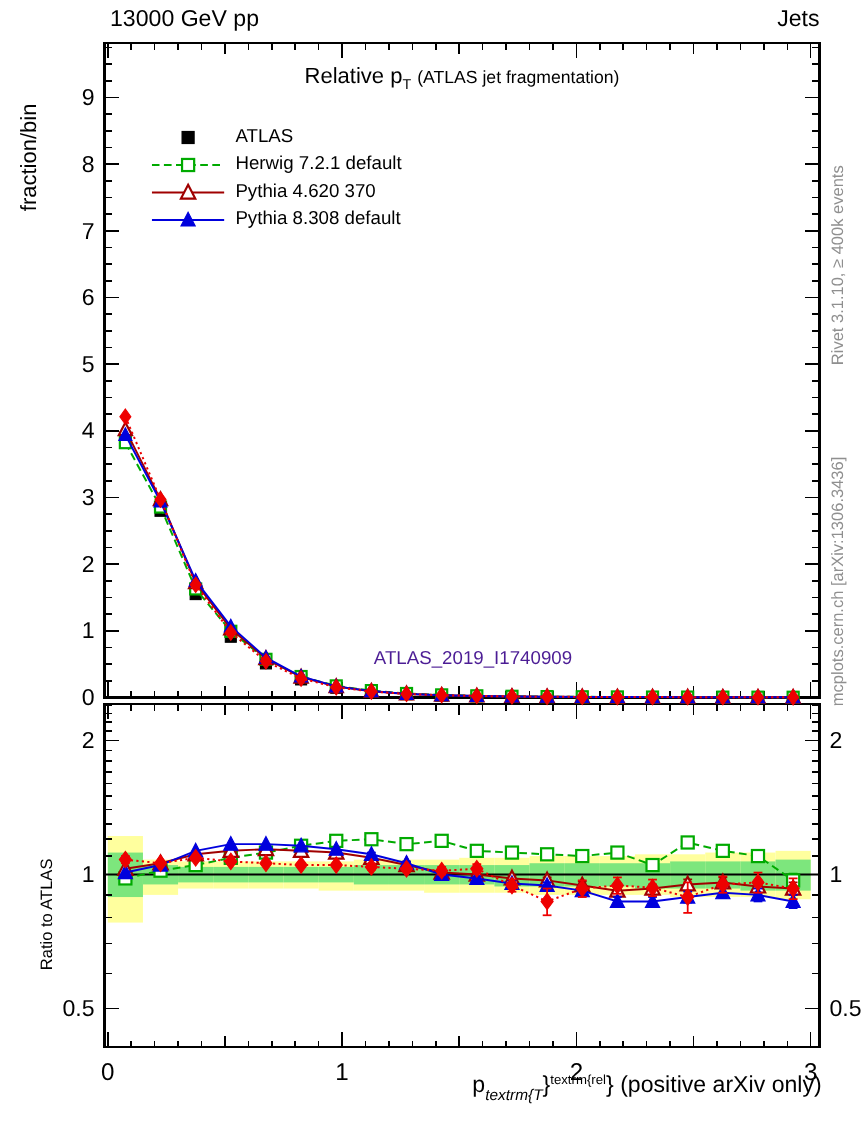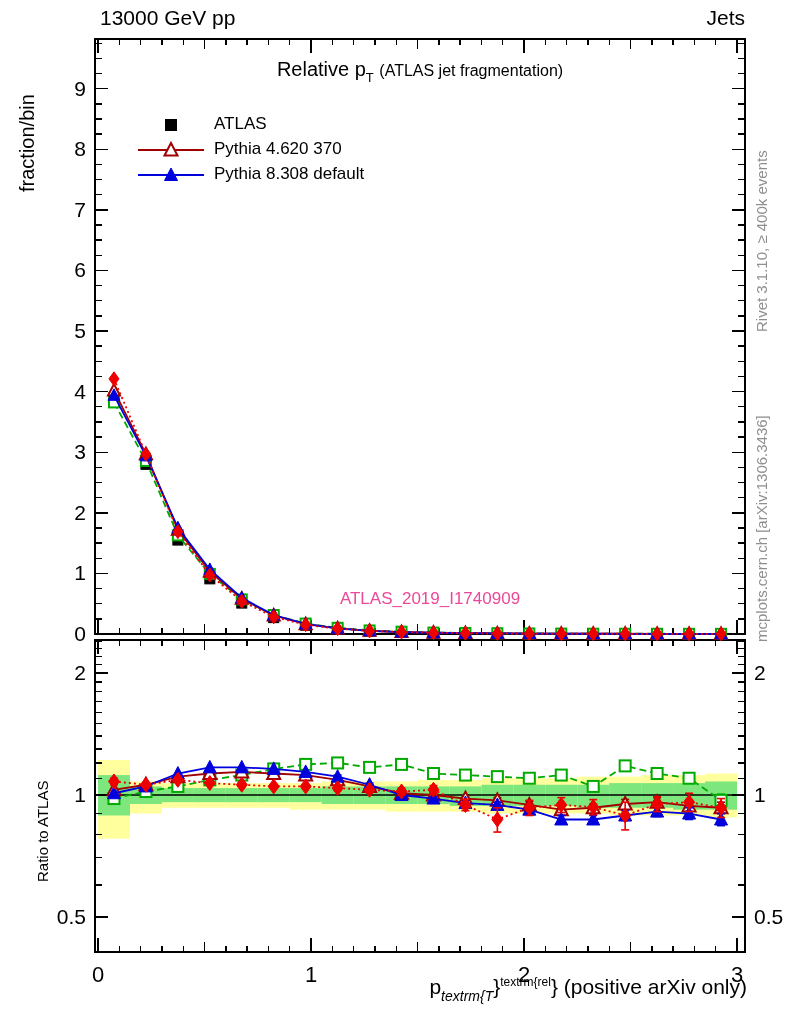--- a/index.html
+++ b/index.html
@@ -6,21 +6,21 @@
   .page{position:relative;width:786px;height:1024px;background:#fff;overflow:hidden;
         font-family:"Liberation Sans",sans-serif;color:#000;}
   .abs{position:absolute;}
   .hdr{font-size:21px;top:6px;}
   #figure-svg{position:absolute;left:0;top:0;}
   .vlabel{transform:rotate(-90deg);transform-origin:0 0;white-space:nowrap;}
   .gray{color:#8f8f8f;}
   .title-line{left:95px;top:58px;width:650px;text-align:center;font-size:20px;}
   .title-paren{font-size:16px;}
   .tsub{font-size:13px;position:relative;top:6px;}
-  .watermark{left:310px;top:589px;width:240px;text-align:center;font-size:17px;color:#ec4899;}
+  .watermark{left:310px;top:589px;width:240px;text-align:center;font-size:17px;color:#4c1d95;}
   .legend{left:138px;top:114px;}
   .legend-row{display:flex;height:25px;}
   .legend-row span.lbl{margin-left:10px;font-size:17px;}
   .xtitle{left:95px;top:975px;width:652px;text-align:right;font-size:21px;white-space:nowrap;}
   .xsub{font-size:14px;position:relative;top:7px;font-style:italic;}
   .xsup{font-size:12px;position:relative;top:-8px;}
 </style>
 </head>
 <body>
 
@@ -744,20 +744,29 @@
       <div class="legend-row">
         <svg width="66" height="22">
           <g>
             <rect x="27.5" y="5.5" width="11" height="11" fill="#000000" stroke="#000000" stroke-width="1"></rect>
           </g>
         </svg>
         <span class="lbl">ATLAS</span>
       </div>
       <div class="legend-row">
         <svg width="66" height="22">
+          <line x1="0" y1="11" x2="66" y2="11" stroke="#00aa00" stroke-width="1.8" stroke-dasharray="7,4"></line>
+          <g>
+            <rect x="27.5" y="5.5" width="11" height="11" fill="#fff" stroke="#00aa00" stroke-width="2"></rect>
+          </g>
+        </svg>
+        <span class="lbl">Herwig 7.2.1 default</span>
+      </div>
+      <div class="legend-row">
+        <svg width="66" height="22">
           <line x1="0" y1="11" x2="66" y2="11" stroke="#a00000" stroke-width="1.8"></line>
           <g>
             <path d="M33 4 L39.5 16.5 L26.5 16.5 Z" fill="#fff" stroke="#a00000" stroke-width="2"></path>
           </g>
         </svg>
         <span class="lbl">Pythia 4.620 370</span>
       </div>
       <div class="legend-row">
         <svg width="66" height="22">
           <line x1="0" y1="11" x2="66" y2="11" stroke="#0000dd" stroke-width="1.8"></line>

